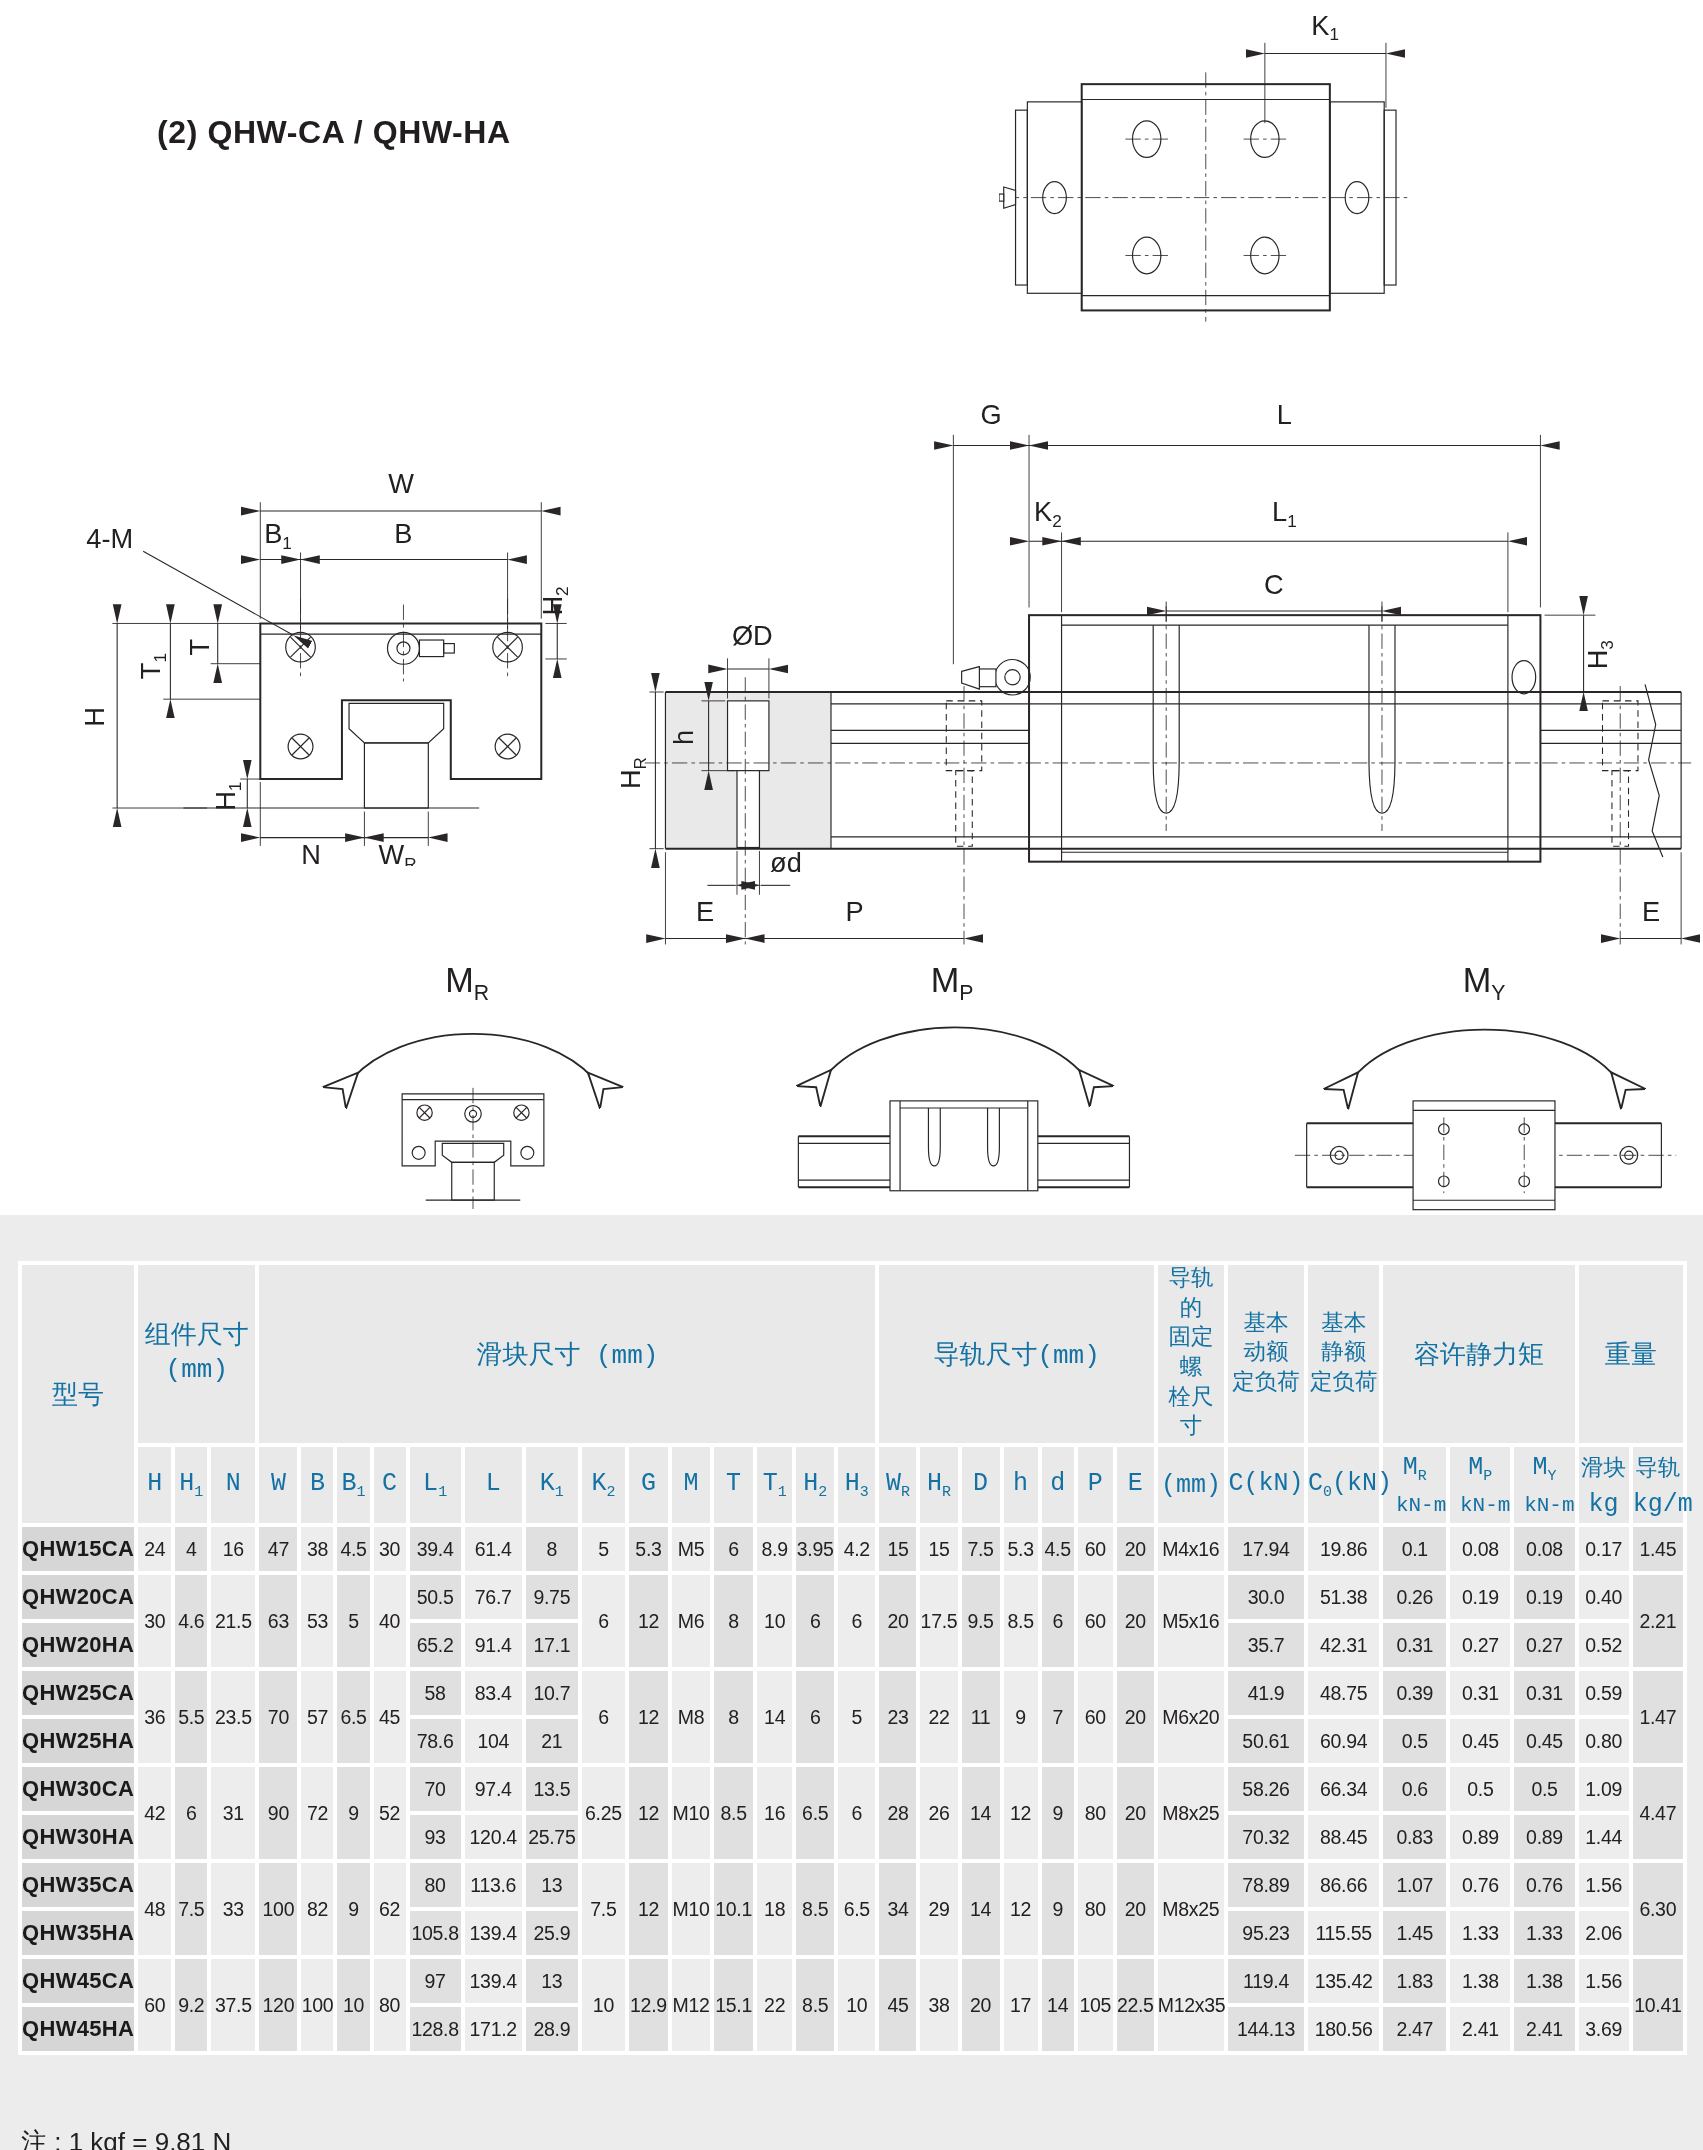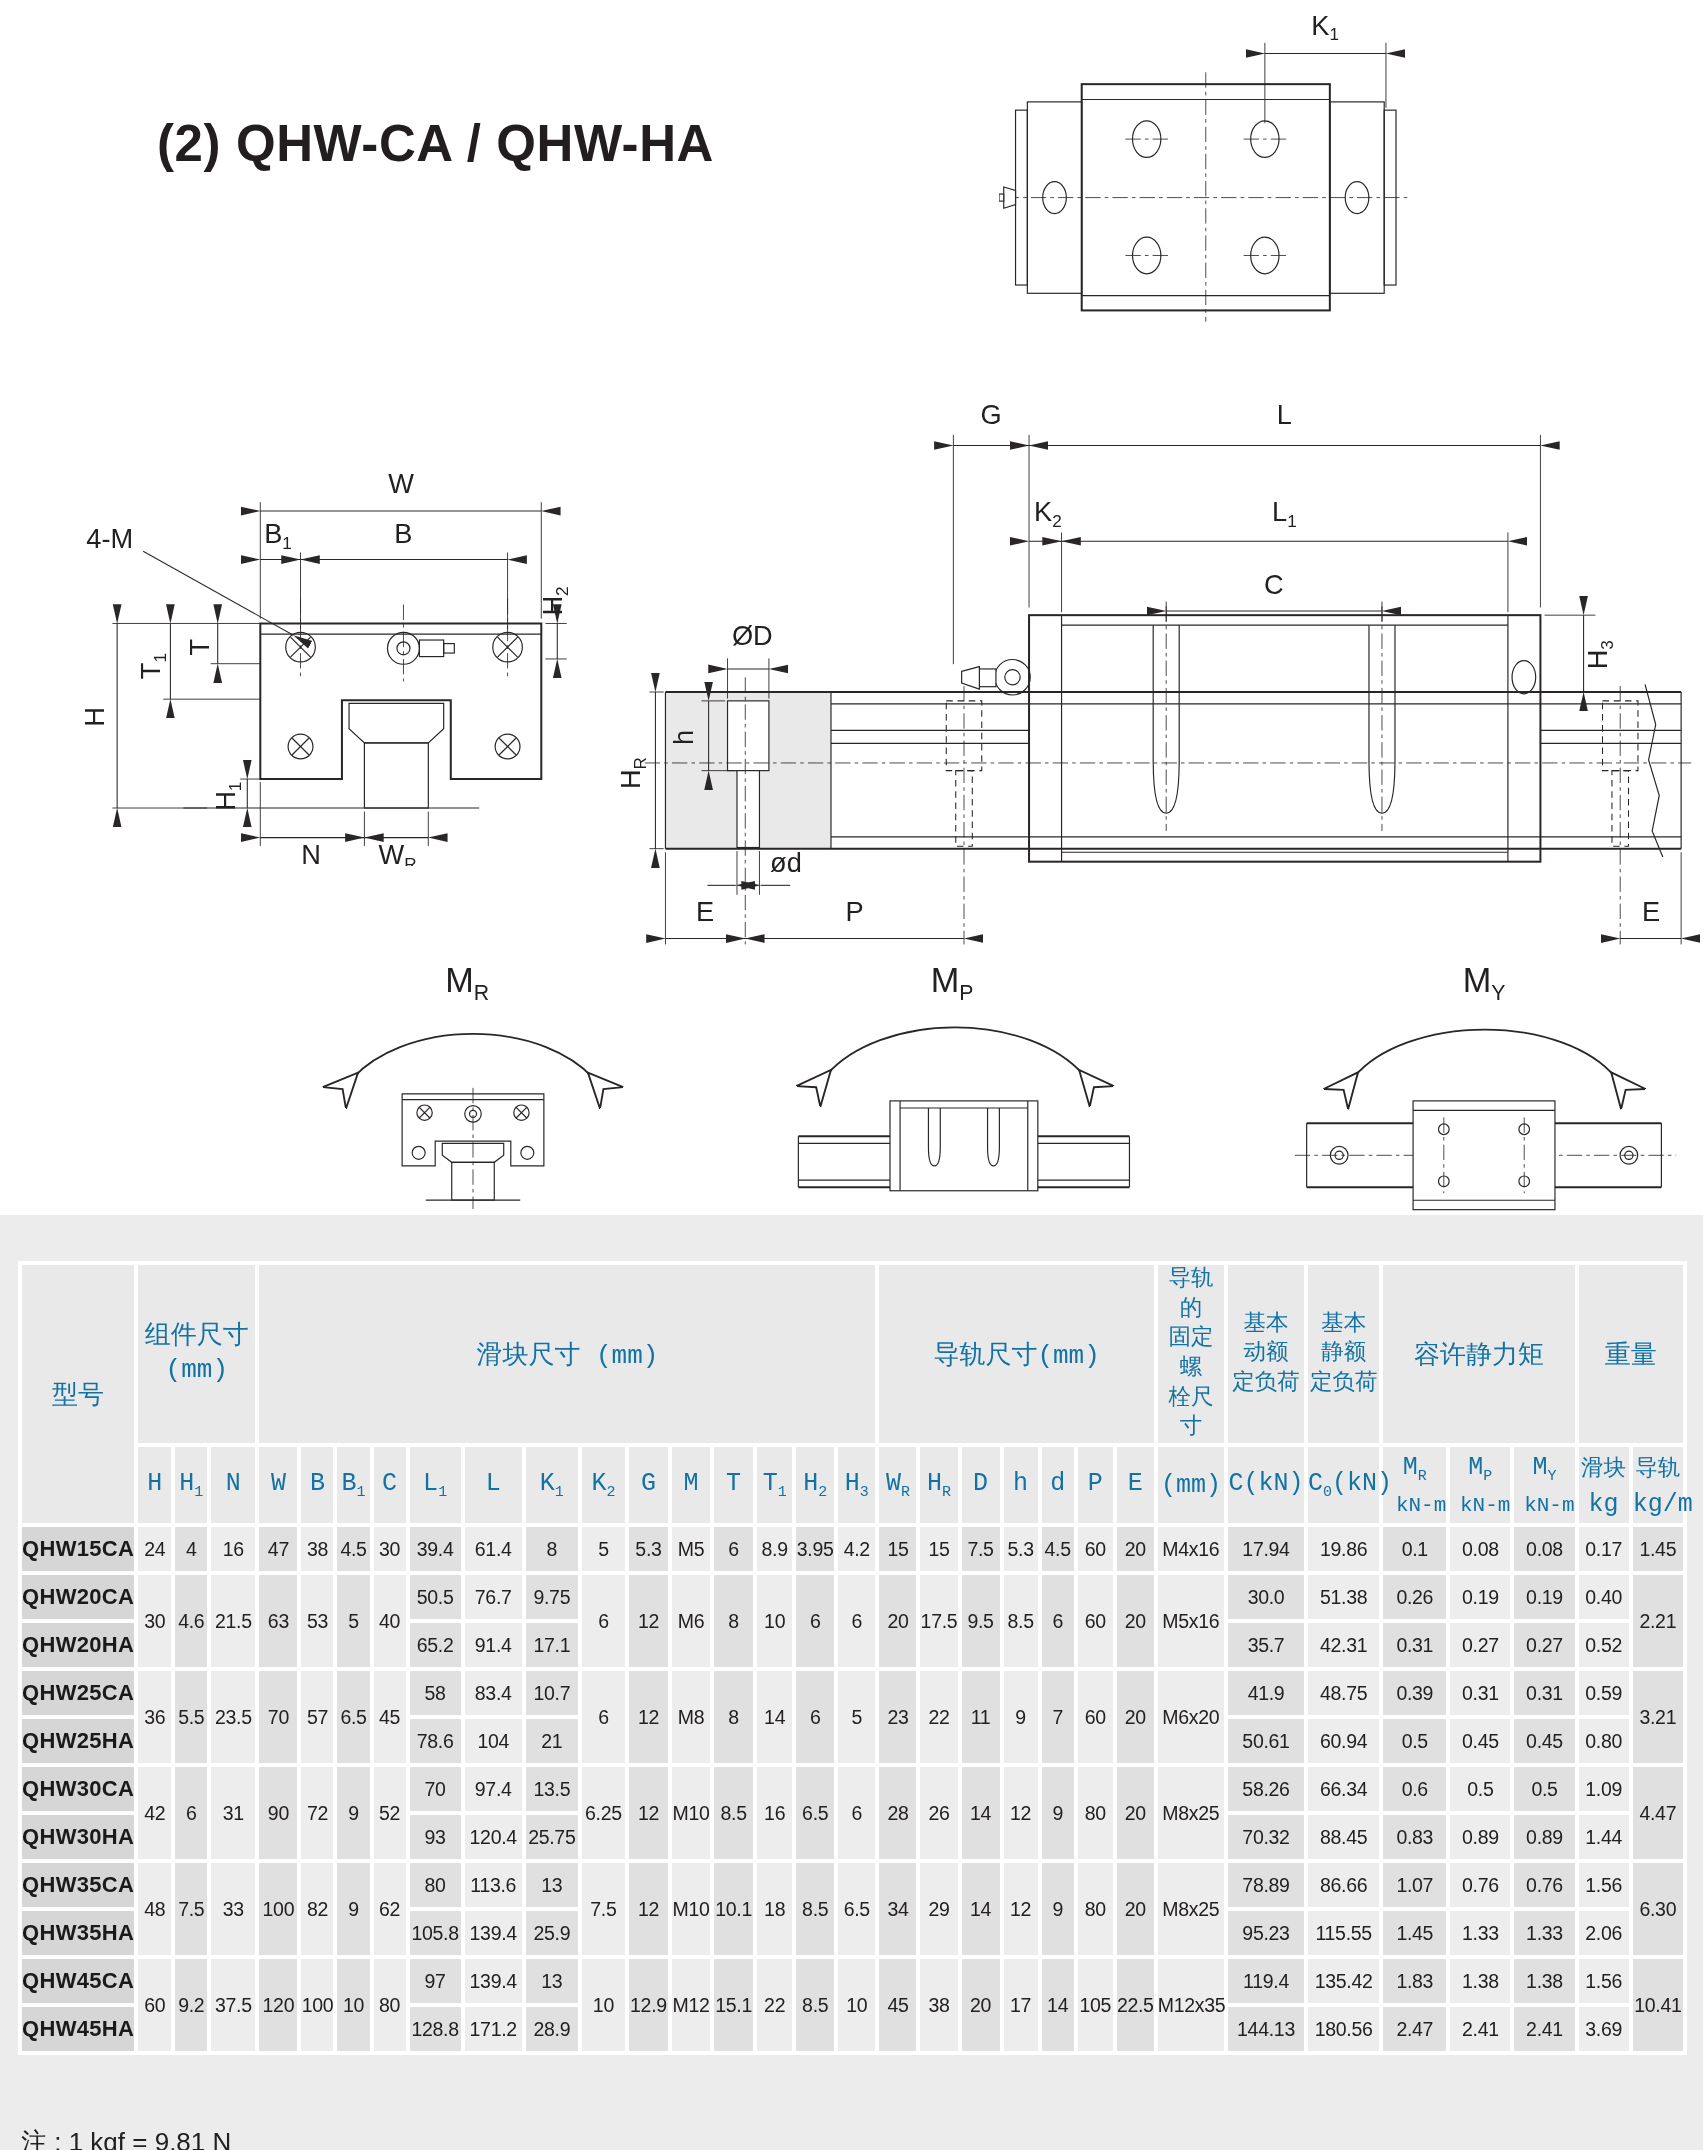--- a/index.html
+++ b/index.html
@@ -1,20 +1,20 @@
 <!DOCTYPE html>
 <html style="font-size:9.5px"><head>
 <meta charset="utf-8">
 <style>
   html,body{margin:0;padding:0;}
   body{width:1704px;height:2151px;position:relative;background:#ffffff;
        font-family:"Liberation Sans",sans-serif;overflow:hidden;}
 
   
-  .title{position:absolute;left:157px;top:114px;font-size:51px;font-weight:bold;
+  .title{position:absolute;left:157px;top:114px;font-size:32px;font-weight:bold;
          color:#221e1f;letter-spacing:0.6px;}
 
   
   .panel{position:absolute;}
   .ol{fill:none;stroke:#2a2627;stroke-width:3.4;}
   .ol2{fill:none;stroke:#2a2627;stroke-width:2;}
   .fillface{fill:#e9e9e9;stroke:none;}
   .white{fill:#ffffff;}
   .dim{stroke:#2a2627;stroke-width:1.8;fill:none;}
   .ext{stroke:#2a2627;stroke-width:1.5;fill:none;}
@@ -554,21 +554,21 @@
           <td rowspan="2">7</td>
           <td rowspan="2">60</td>
           <td rowspan="2">20</td>
           <td rowspan="2">M6x20</td>
           <td>41.9</td>
           <td>48.75</td>
           <td>0.39</td>
           <td>0.31</td>
           <td>0.31</td>
           <td>0.59</td>
-          <td rowspan="2">3.21</td>
+          <td rowspan="2">1.47</td>
         </tr>
         <tr>
           <td class="model">QHW25HA</td>
           <td>78.6</td>
           <td>104</td>
           <td>21</td>
           <td>50.61</td>
           <td>60.94</td>
           <td>0.5</td>
           <td>0.45</td>

